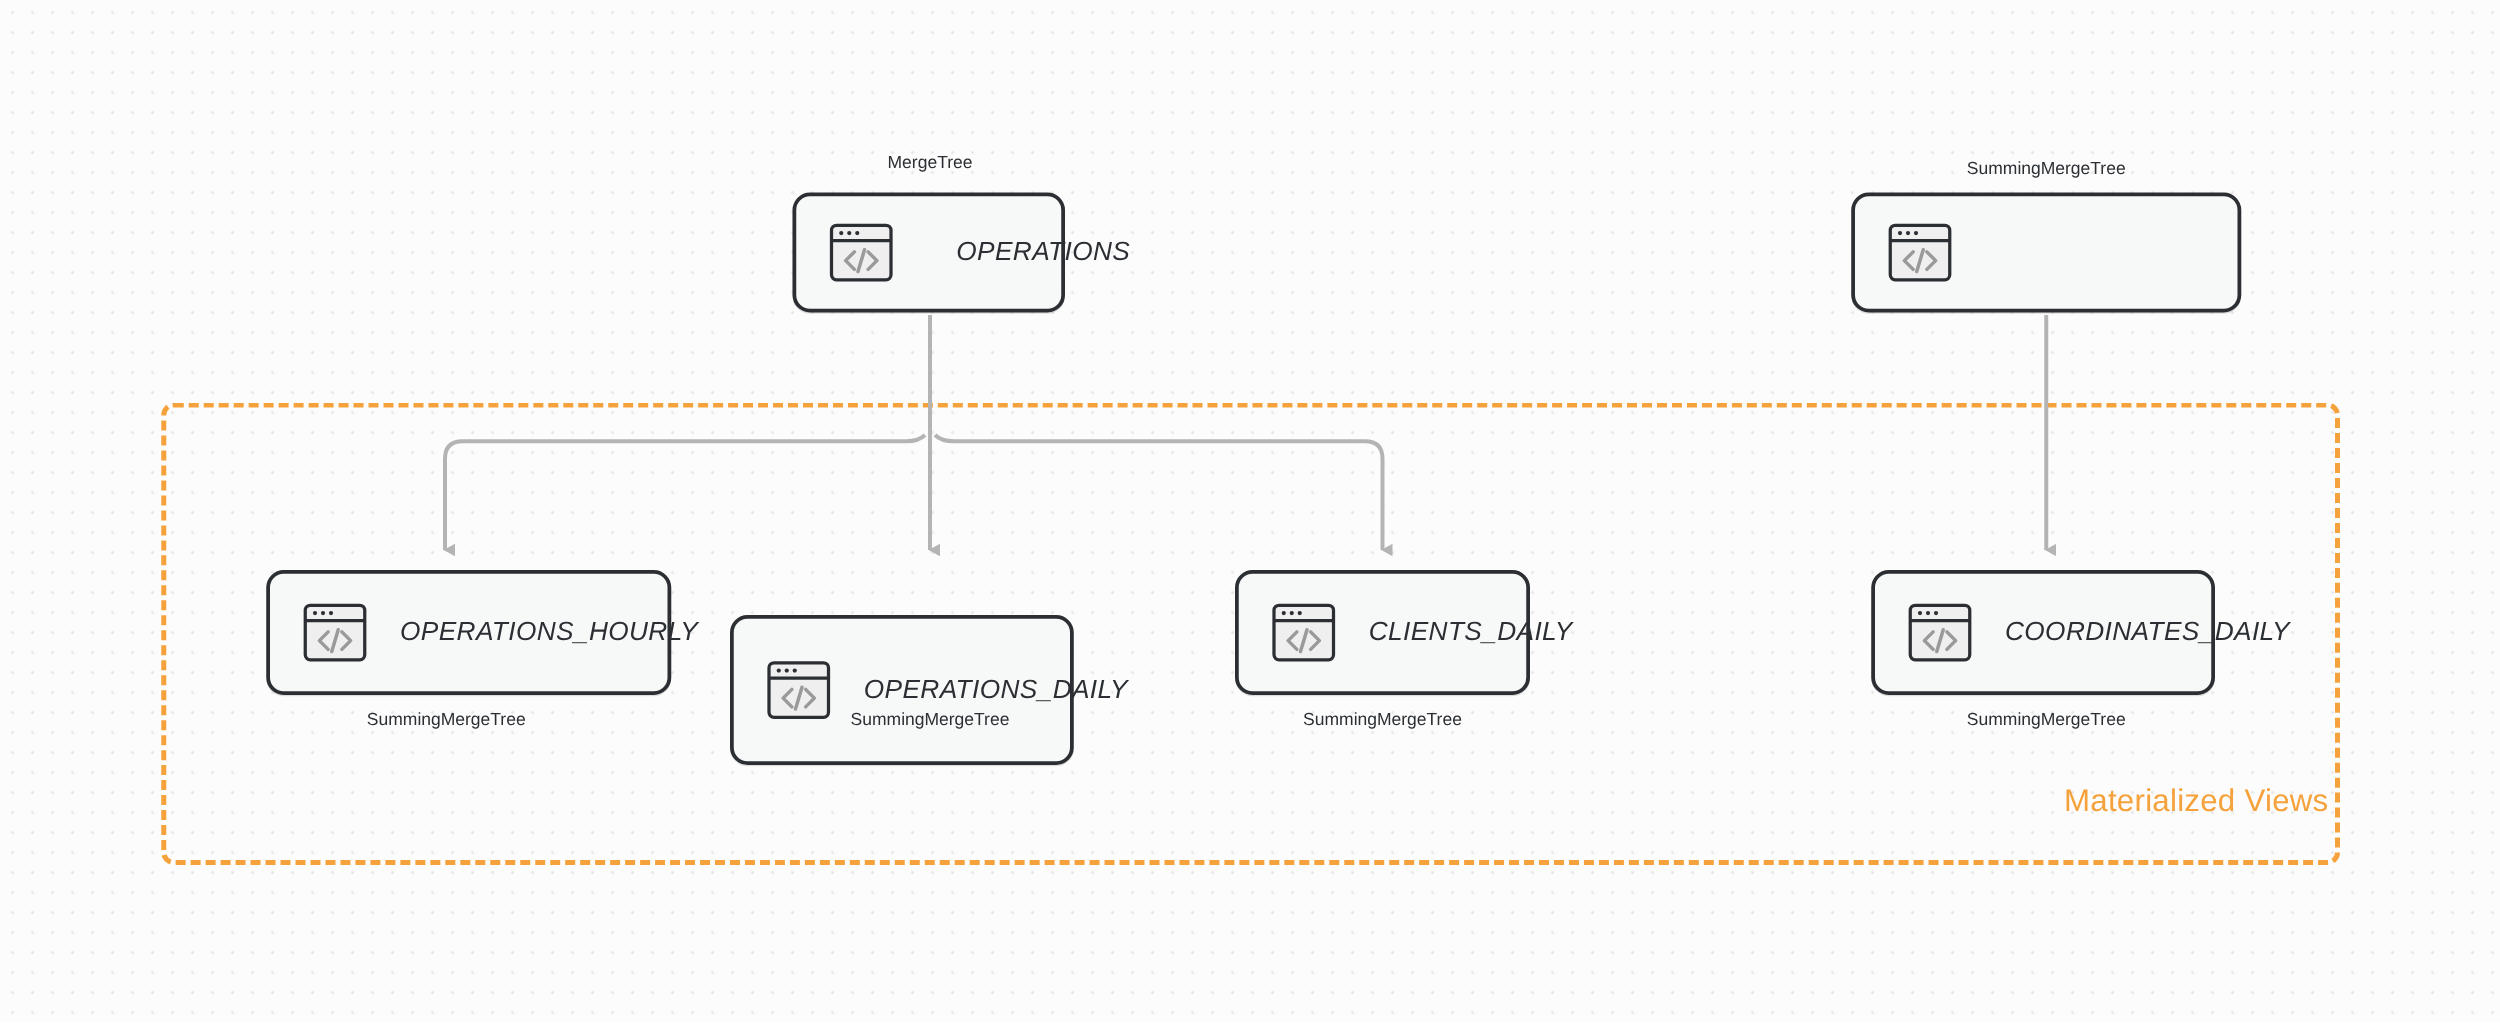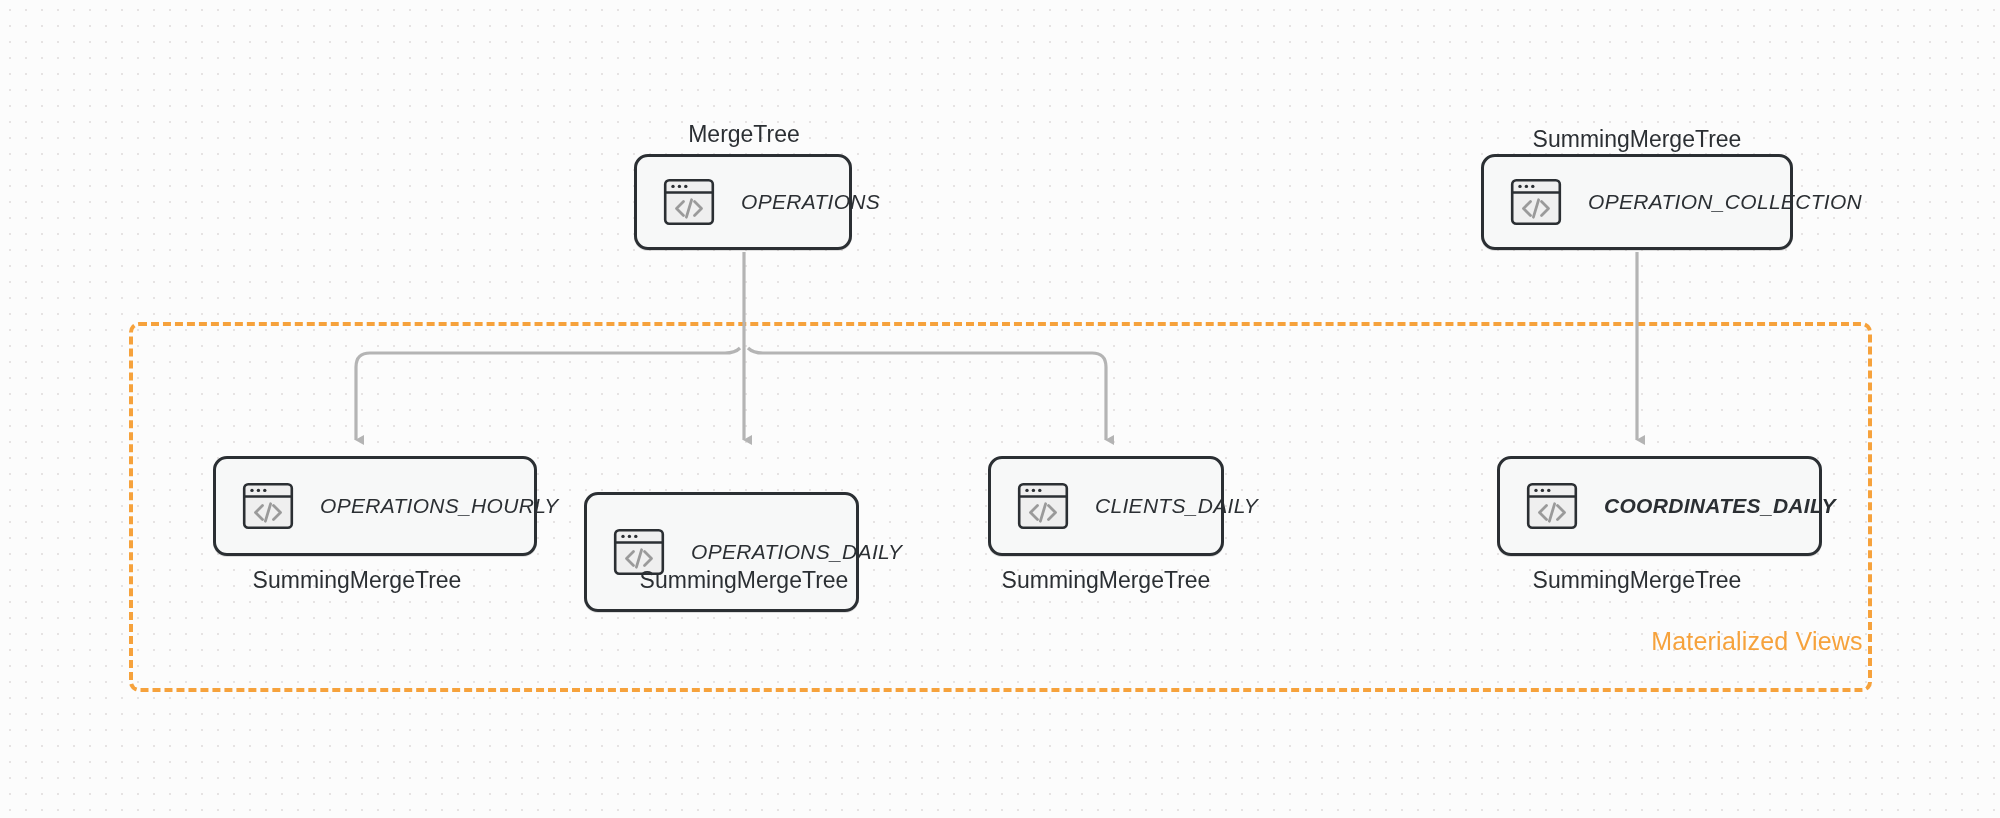--- a/index.html
+++ b/index.html
@@ -67,21 +67,21 @@
     font-style: italic;
     font-size: 21px;
     color: #2b2f33;
     letter-spacing: 0.3px;
     white-space: nowrap;
   }
 
   
   .caption {
     position: absolute;
-    font-size: 23px;
+    font-size: 14px;
     color: #2b2f33;
     white-space: nowrap;
     text-align: left;
     transform: translateX(-50%);
   }
 </style>
 </head>
 <body>
 
 <div id="canvas" style="width: 2000px; height: 818px;">
@@ -101,21 +101,21 @@
 
       <path d="M740,348 Q735,353 725,353 L370,353 Q356,353 356,367 L356,440" marker-end="url(#arrowhead)"></path>
 
       <path d="M748,348 Q753,353 763,353 L1092,353 Q1106,353 1106,367 L1106,440" marker-end="url(#arrowhead)"></path>
 
       <path d="M1637,252 L1637,440" marker-end="url(#arrowhead)"></path>
     </g>
   </svg>
 
   <div id="nodes-layer">
-      <div class="node" style="left: 634px; top: 154px; width: 218px; height: 96px;">
+      <div class="node" style="left: 634px; top: 154px; width: 218px; height: 96px; gap: 24px;">
         <svg class="node-icon" viewBox="0 0 52 48" xmlns="http://www.w3.org/2000/svg">
           <rect x="2.2" y="2.2" width="47.6" height="43.6" rx="4" ry="4" fill="#efefef" stroke="#2b2f33" stroke-width="2.6"></rect>
           <path d="M2.2,14.5 H49.8" stroke="#2b2f33" stroke-width="2.6" fill="none"></path>
           <circle cx="10" cy="8.4" r="1.7" fill="#2b2f33"></circle>
           <circle cx="16.4" cy="8.4" r="1.7" fill="#2b2f33"></circle>
           <circle cx="22.8" cy="8.4" r="1.7" fill="#2b2f33"></circle>
           <path d="M20.5,23.5 L13.5,30.5 L20.5,37.5" fill="none" stroke="#9a9a9a" stroke-width="2.8" stroke-linecap="round" stroke-linejoin="round"></path>
           <path d="M31.5,23.5 L38.5,30.5 L31.5,37.5" fill="none" stroke="#9a9a9a" stroke-width="2.8" stroke-linecap="round" stroke-linejoin="round"></path>
           <path d="M28.6,21.8 L23.4,39.2" fill="none" stroke="#9a9a9a" stroke-width="2.8" stroke-linecap="round"></path>
         </svg>
@@ -126,21 +126,20 @@
         <svg class="node-icon" viewBox="0 0 52 48" xmlns="http://www.w3.org/2000/svg">
           <rect x="2.2" y="2.2" width="47.6" height="43.6" rx="4" ry="4" fill="#efefef" stroke="#2b2f33" stroke-width="2.6"></rect>
           <path d="M2.2,14.5 H49.8" stroke="#2b2f33" stroke-width="2.6" fill="none"></path>
           <circle cx="10" cy="8.4" r="1.7" fill="#2b2f33"></circle>
           <circle cx="16.4" cy="8.4" r="1.7" fill="#2b2f33"></circle>
           <circle cx="22.8" cy="8.4" r="1.7" fill="#2b2f33"></circle>
           <path d="M20.5,23.5 L13.5,30.5 L20.5,37.5" fill="none" stroke="#9a9a9a" stroke-width="2.8" stroke-linecap="round" stroke-linejoin="round"></path>
           <path d="M31.5,23.5 L38.5,30.5 L31.5,37.5" fill="none" stroke="#9a9a9a" stroke-width="2.8" stroke-linecap="round" stroke-linejoin="round"></path>
           <path d="M28.6,21.8 L23.4,39.2" fill="none" stroke="#9a9a9a" stroke-width="2.8" stroke-linecap="round"></path>
         </svg>
-        <span class="node-title">OPERATION_COLLECTION</span>
       </div>
       <div class="caption" style="left: 1637px; top: 126px;">SummingMergeTree</div>
       <div class="node" style="left: 213px; top: 456px; width: 324px; height: 100px;">
         <svg class="node-icon" viewBox="0 0 52 48" xmlns="http://www.w3.org/2000/svg">
           <rect x="2.2" y="2.2" width="47.6" height="43.6" rx="4" ry="4" fill="#efefef" stroke="#2b2f33" stroke-width="2.6"></rect>
           <path d="M2.2,14.5 H49.8" stroke="#2b2f33" stroke-width="2.6" fill="none"></path>
           <circle cx="10" cy="8.4" r="1.7" fill="#2b2f33"></circle>
           <circle cx="16.4" cy="8.4" r="1.7" fill="#2b2f33"></circle>
           <circle cx="22.8" cy="8.4" r="1.7" fill="#2b2f33"></circle>
           <path d="M20.5,23.5 L13.5,30.5 L20.5,37.5" fill="none" stroke="#9a9a9a" stroke-width="2.8" stroke-linecap="round" stroke-linejoin="round"></path>
@@ -171,21 +170,21 @@
           <circle cx="10" cy="8.4" r="1.7" fill="#2b2f33"></circle>
           <circle cx="16.4" cy="8.4" r="1.7" fill="#2b2f33"></circle>
           <circle cx="22.8" cy="8.4" r="1.7" fill="#2b2f33"></circle>
           <path d="M20.5,23.5 L13.5,30.5 L20.5,37.5" fill="none" stroke="#9a9a9a" stroke-width="2.8" stroke-linecap="round" stroke-linejoin="round"></path>
           <path d="M31.5,23.5 L38.5,30.5 L31.5,37.5" fill="none" stroke="#9a9a9a" stroke-width="2.8" stroke-linecap="round" stroke-linejoin="round"></path>
           <path d="M28.6,21.8 L23.4,39.2" fill="none" stroke="#9a9a9a" stroke-width="2.8" stroke-linecap="round"></path>
         </svg>
         <span class="node-title">CLIENTS_DAILY</span>
       </div>
       <div class="caption" style="left: 1106px; top: 567px;">SummingMergeTree</div>
-      <div class="node" style="left: 1497px; top: 456px; width: 325px; height: 100px; font-weight: bold;">
+      <div class="node" style="left: 1497px; top: 456px; width: 275px; height: 100px;">
         <svg class="node-icon" viewBox="0 0 52 48" xmlns="http://www.w3.org/2000/svg">
           <rect x="2.2" y="2.2" width="47.6" height="43.6" rx="4" ry="4" fill="#efefef" stroke="#2b2f33" stroke-width="2.6"></rect>
           <path d="M2.2,14.5 H49.8" stroke="#2b2f33" stroke-width="2.6" fill="none"></path>
           <circle cx="10" cy="8.4" r="1.7" fill="#2b2f33"></circle>
           <circle cx="16.4" cy="8.4" r="1.7" fill="#2b2f33"></circle>
           <circle cx="22.8" cy="8.4" r="1.7" fill="#2b2f33"></circle>
           <path d="M20.5,23.5 L13.5,30.5 L20.5,37.5" fill="none" stroke="#9a9a9a" stroke-width="2.8" stroke-linecap="round" stroke-linejoin="round"></path>
           <path d="M31.5,23.5 L38.5,30.5 L31.5,37.5" fill="none" stroke="#9a9a9a" stroke-width="2.8" stroke-linecap="round" stroke-linejoin="round"></path>
           <path d="M28.6,21.8 L23.4,39.2" fill="none" stroke="#9a9a9a" stroke-width="2.8" stroke-linecap="round"></path>
         </svg>

